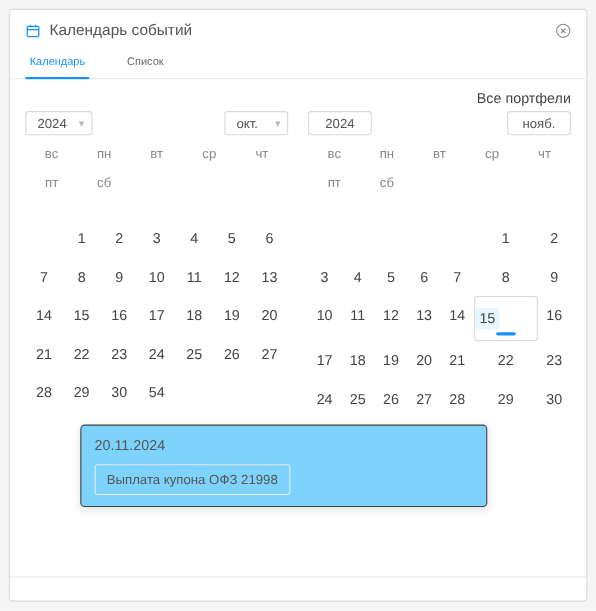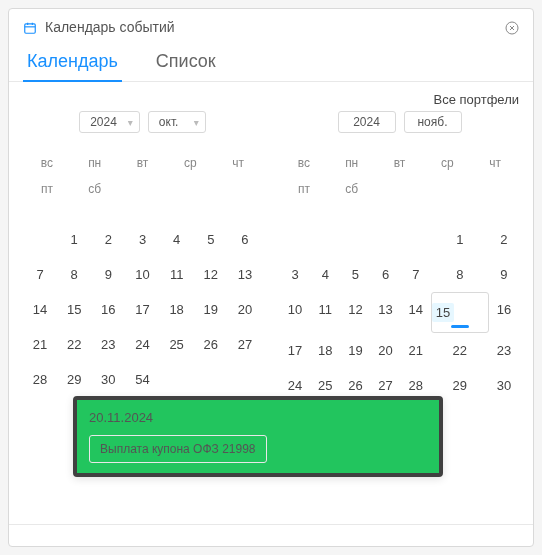--- a/index.html
+++ b/index.html
@@ -49,21 +49,21 @@
 }
 .close-btn svg { width: 16px; height: 16px; }
 .tabs {
   display: flex;
   padding: 0 14px;
   border-bottom: 1px solid #e8e8e8;
   gap: 30px;
 }
 .tab {
   padding: 8px 4px;
-  font-size: 18px;
+  font-size: 10px;
   color: #666;
   cursor: pointer;
   border-bottom: 2px solid transparent;
   margin-bottom: -1px;
 }
 .tab.active {
   color: #1890ff;
   border-bottom-color: #1890ff;
 }
 .toprow {
@@ -79,23 +79,23 @@
   display: flex;
   gap: 18px;
   padding: 0 14px 14px;
   position: relative;
 }
 .cal {
   flex: 1;
 }
 .selectors {
   display: flex;
-  justify-content: center;
+  justify-content: space-between;
   gap: 8px;
-  margin-bottom: 17px;
+  margin-bottom: 4px;
 }
 .sel {
   border: 1px solid #d9d9d9;
   border-radius: 3px;
   padding: 3px 22px 3px 10px;
   font-size: 12px;
   color: #555;
   position: relative;
   cursor: pointer;
   min-width: 58px;
@@ -150,22 +150,22 @@
   bottom: 4px;
   width: 18px;
   height: 3px;
   background: #1890ff;
   border-radius: 2px;
 }
 .tooltip {
   position: absolute;
   left: 64px;
   top: 285px;
-  background: #22c55e;
-  border: 4px solid #404040;
+  background: #7dd3fc;
+  border: 1px solid #404040;
   border-radius: 4px;
   box-shadow: 0 2px 8px rgba(0,0,0,0.12);
   padding: 10px 6px 10px 12px;
   width: 370px;
   z-index: 10;
 }
 .tooltip-date {
   font-size: 13px;
   color: #555;
   margin-bottom: 10px;

